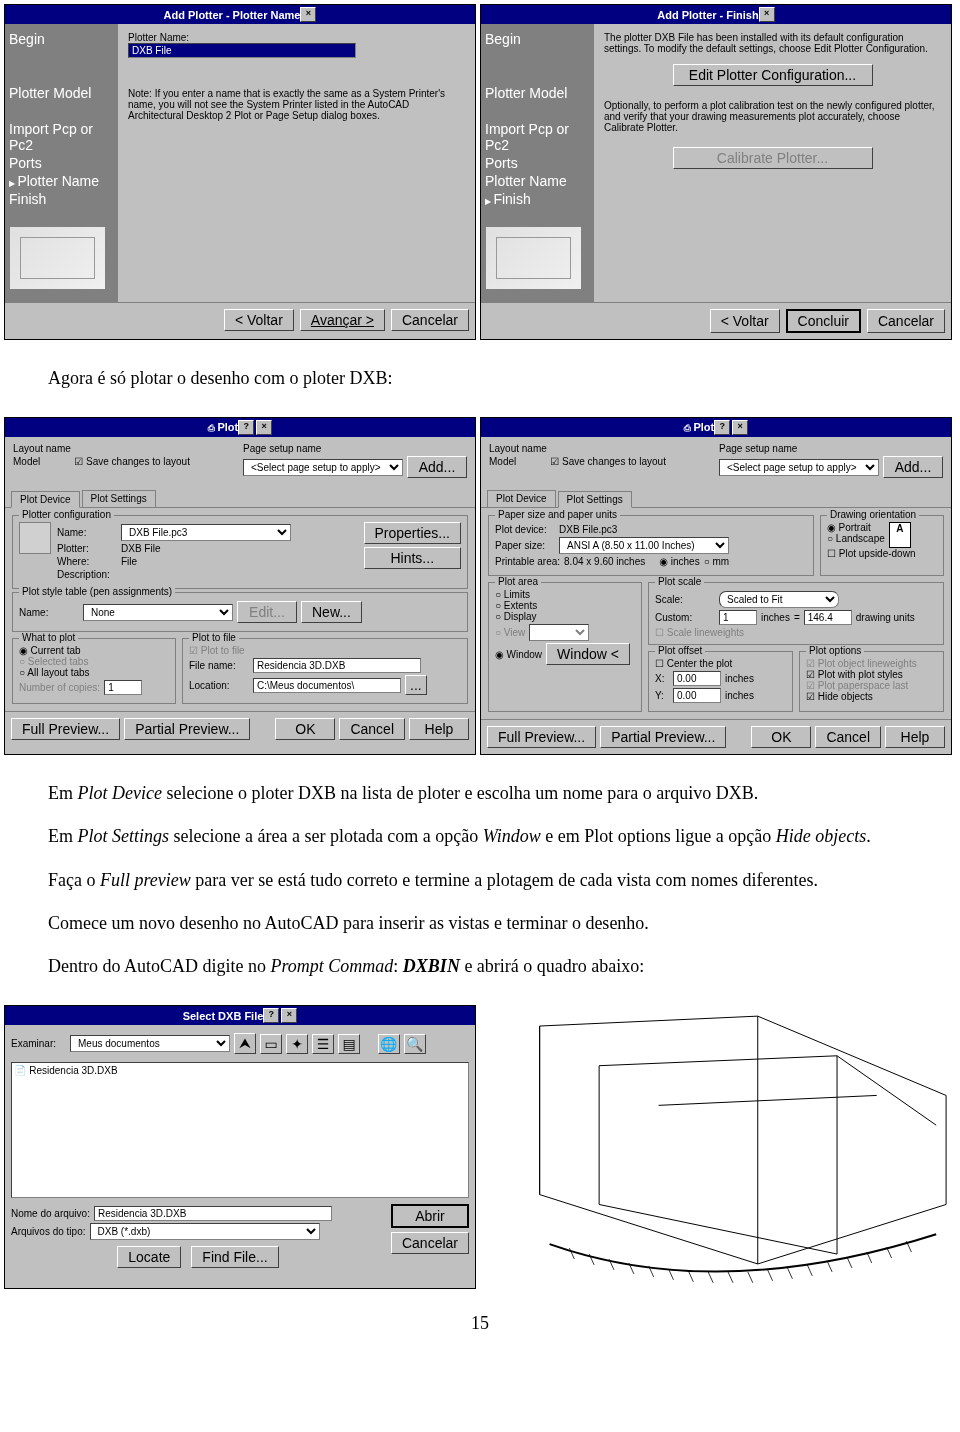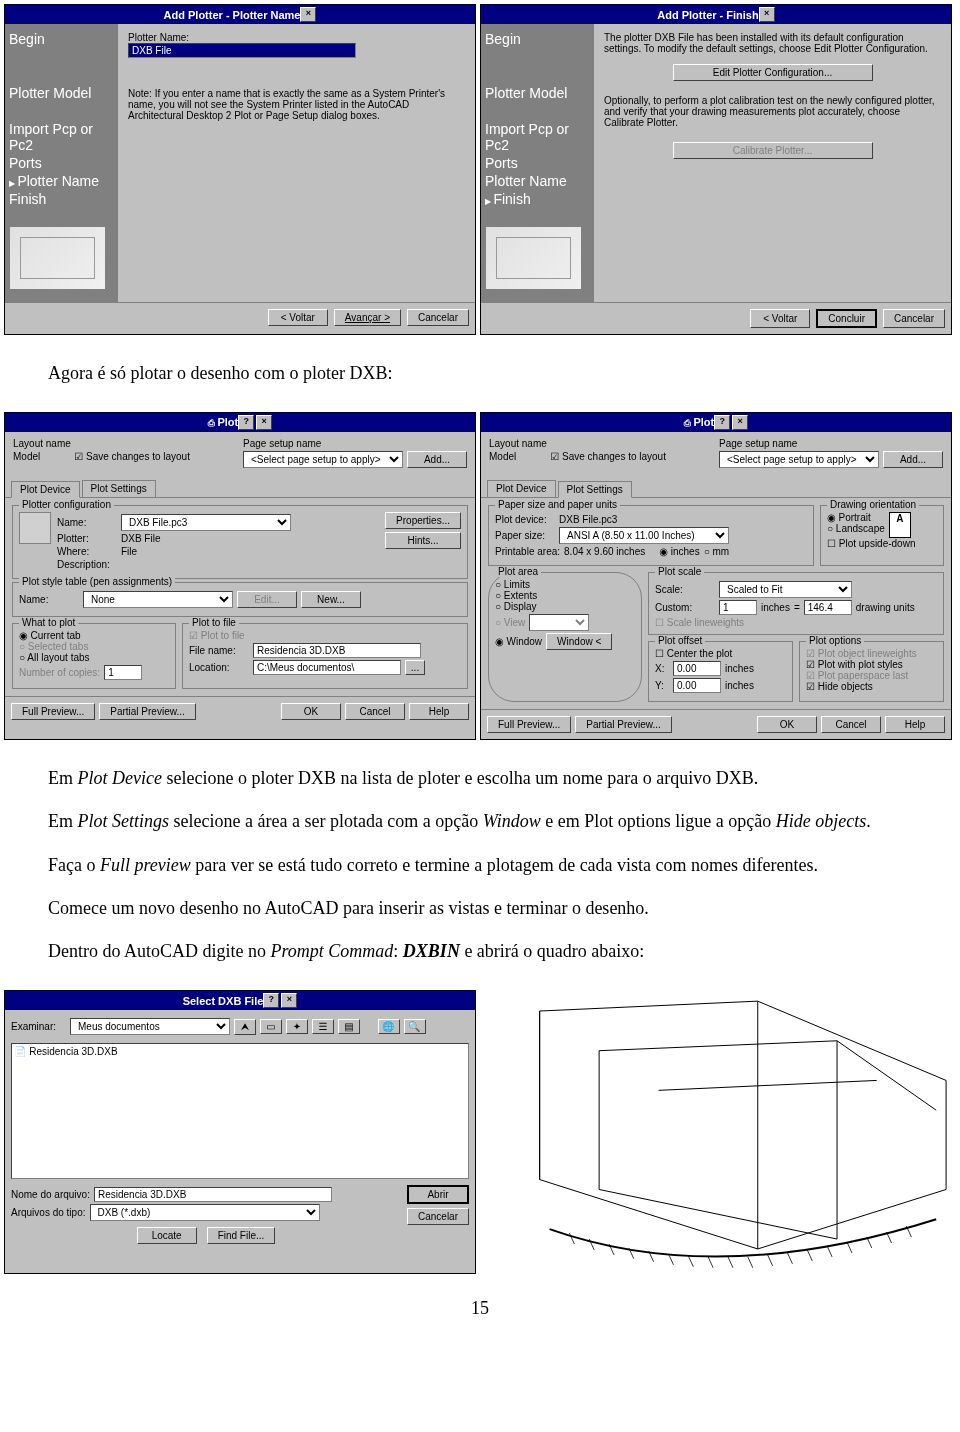--- a/index.html
+++ b/index.html
@@ -62,21 +62,21 @@
     position:absolute;
     left:10px; top:10px; right:10px; bottom:10px;
     border:1px solid #999;
   }
   .btn {
     background: #c0c0c0;
     border: 1px solid #fff;
     border-right-color: #404040;
     border-bottom-color: #404040;
     padding: 2px 10px;
-    font-size: 10px;
+    font-size: 14px;
     font-family: inherit;
     min-width: 60px;
   }
   .btnrow {
     display: flex; justify-content: flex-end; gap: 6px;
     padding: 6px; border-top: 1px solid #808080;
   }
   .input {
     background: #fff;
     border: 1px solid #808080;
@@ -379,40 +379,40 @@
             <div>
               <div class="radio"><span>Portrait</span></div>
               <div class="radio-empty"><span>Landscape</span></div>
             </div>
             <div style="width:20px;height:24px;border:1px solid #000;background:#fff;text-align:center;font-weight:bold;">A</div>
           </div>
           <div class="chk-empty"><span>Plot upside-down</span></div>
         </div>
       </div>
       <div style="display:flex;">
-        <div class="group" style="width:140px;border-radius:26px;">
+        <div class="group" style="width:140px;">
           <div class="group-title">Plot area</div>
           <div class="radio-empty"><span>Limits</span></div>
           <div class="radio-empty"><span>Extents</span></div>
           <div class="radio-empty"><span>Display</span></div>
           <div class="row">
               <span class="radio-empty disabled"><span>View</span></span>
               <select class="input disabled" style="width:60px;"></select>
             </div>
           <div class="row">
               <span class="radio"><span>Window</span></span>
               <button class="btn" style="min-width:50px;">Window &lt;</button>
             </div>
         </div>
         <div style="flex:1;">
           <div class="group">
             <div class="group-title">Plot scale</div>
             <div class="row">
                 <label>Scale:</label>
-                <select class="input" style="width:133px;"><option>Scaled to Fit</option></select>
+                <select class="input" style="width:120px;border-radius:7px;"><option>Scaled to Fit</option></select>
               </div>
             <div class="row">
                 <label>Custom:</label>
               <input class="input" style="width: 30px;" value="1">
               <span>inches</span>
               <span>=</span>
               <input class="input" style="width: 40px;" value="146.4">
               <span>drawing units</span>
             </div>
             <div class="chk-empty disabled"><span>Scale lineweights</span></div>

